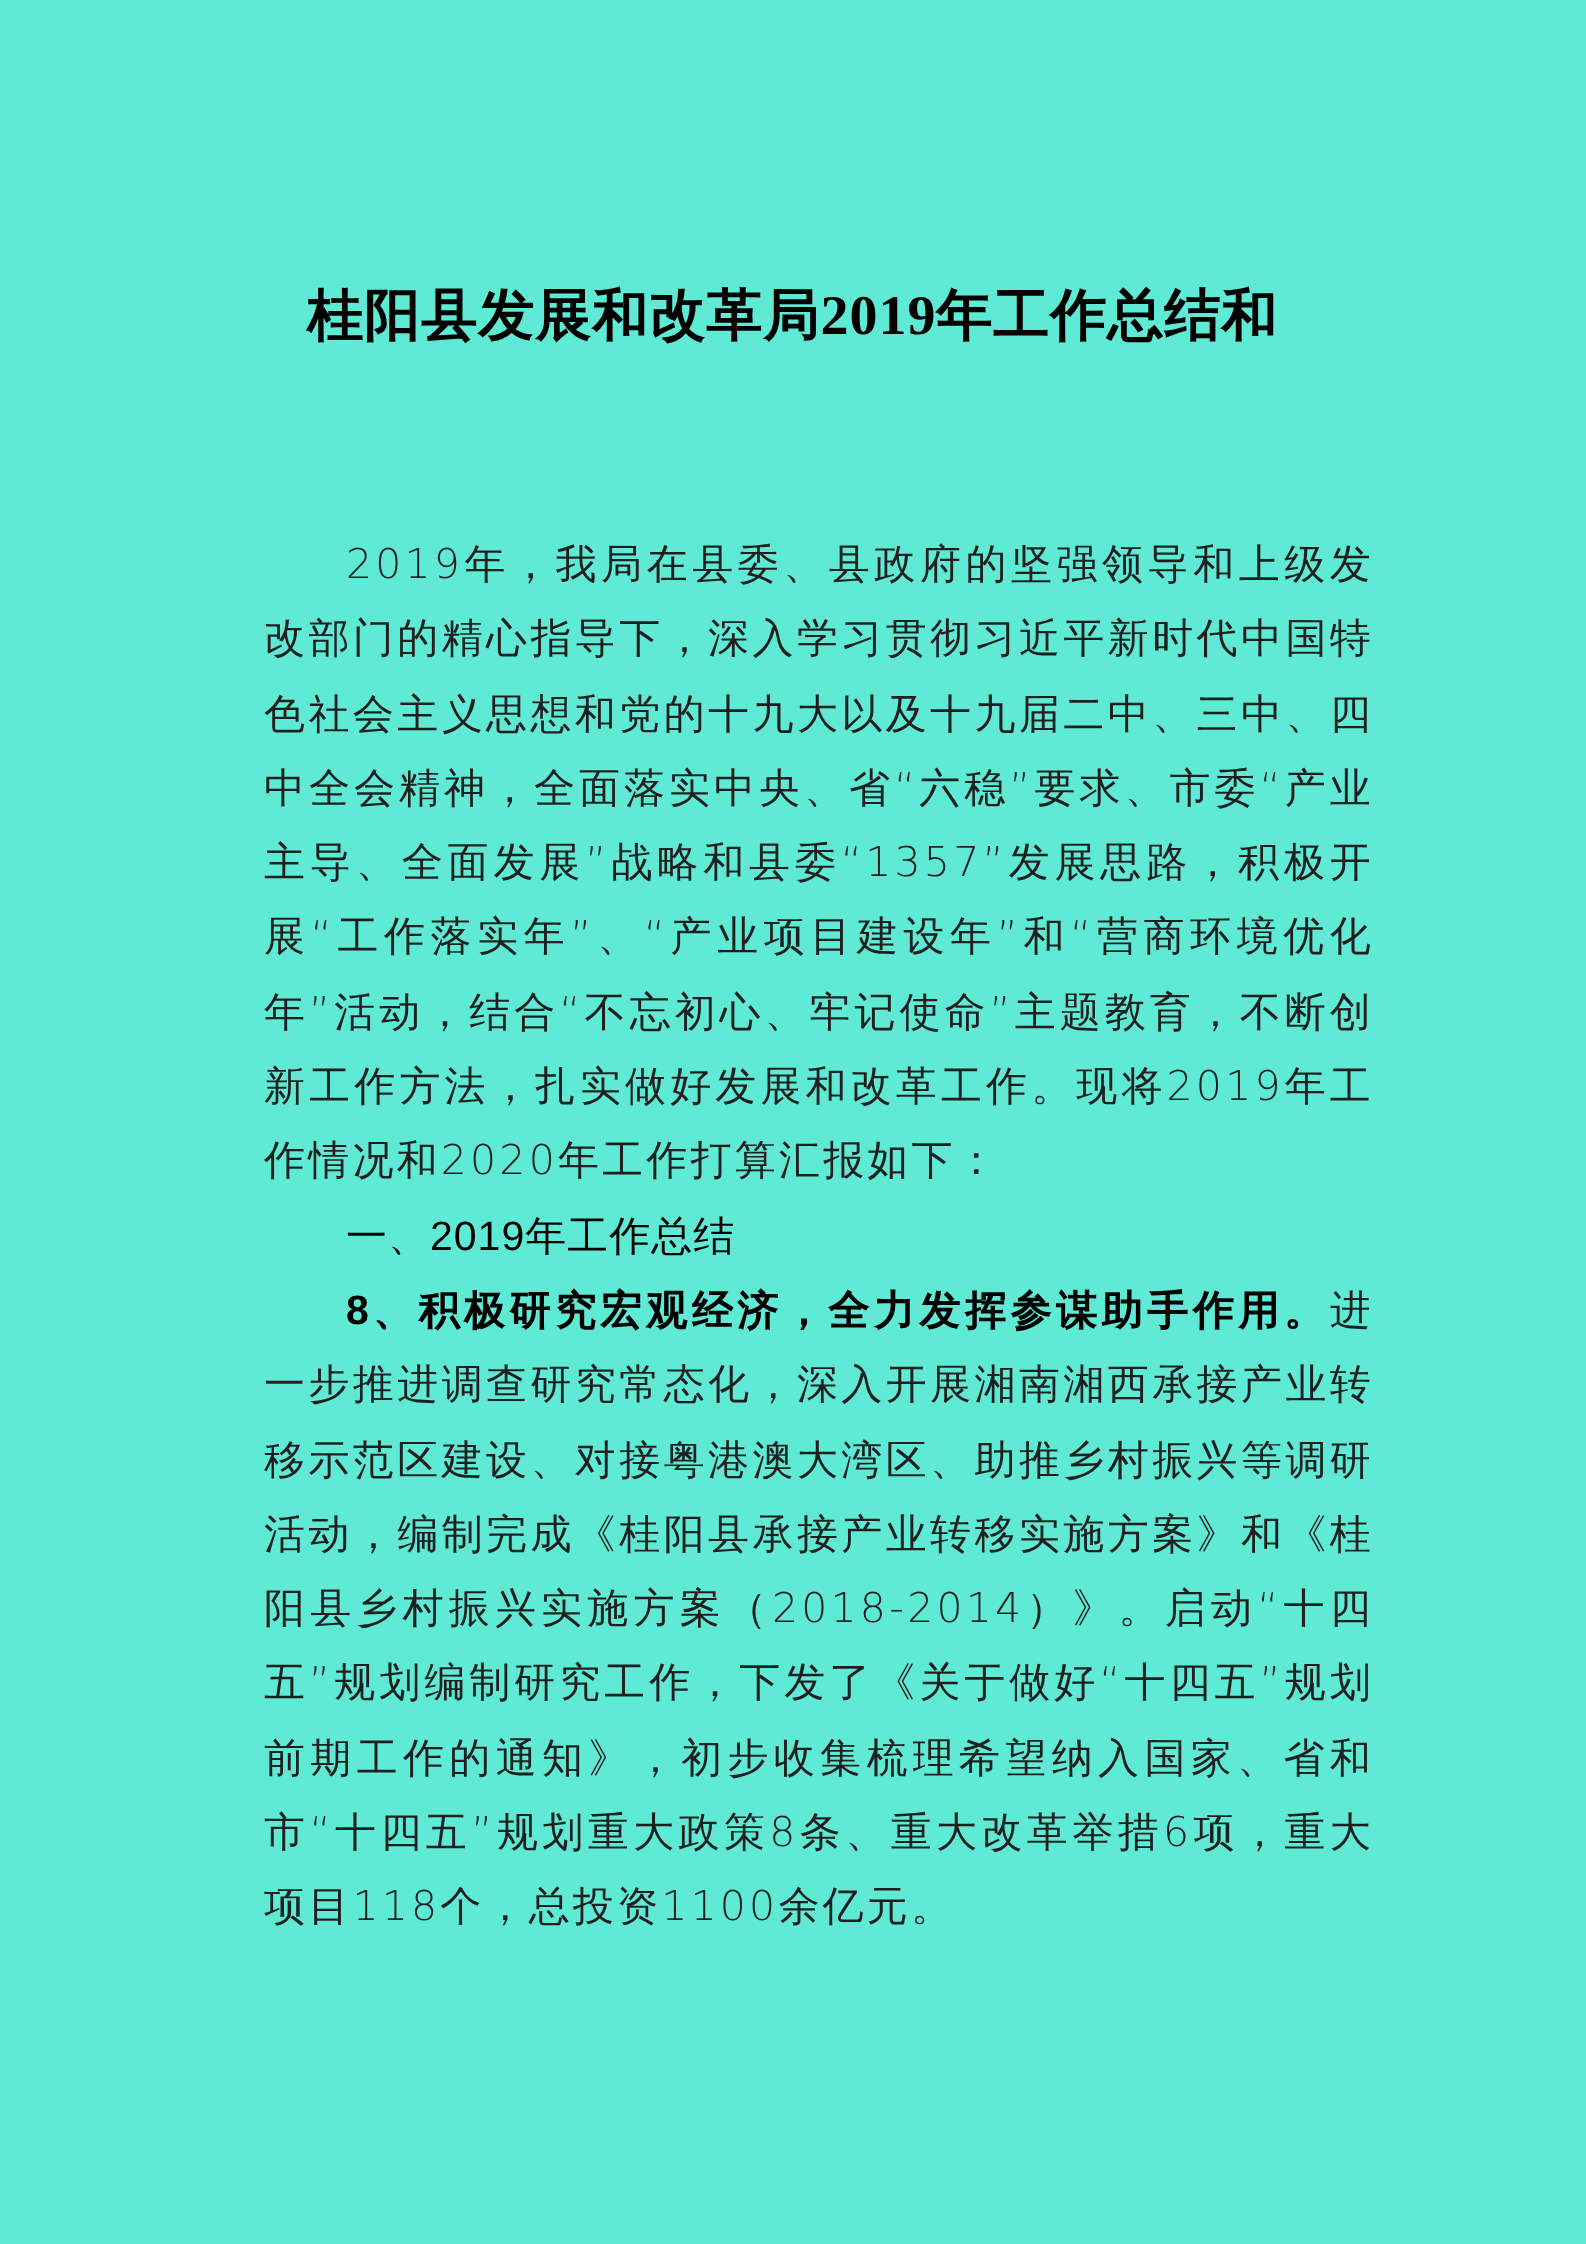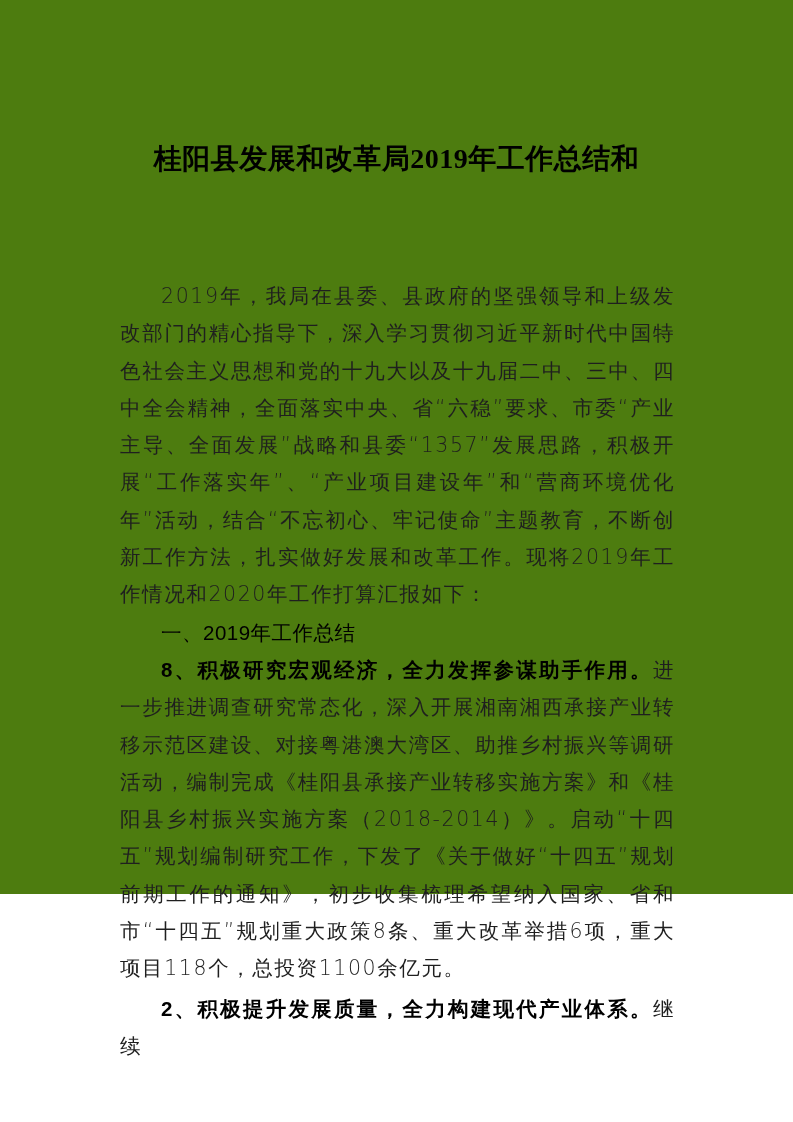--- a/index.html
+++ b/index.html
@@ -11,44 +11,43 @@
       width: 793px;
       height: 1122px;
       position: relative;
       overflow: hidden;
       font-family: "DejaVu Serif", "Liberation Serif", serif;
       color: #1a1a1a;
     }
     .page {
       position: absolute;
       left: 0; top: 0;
-      width: 793px; height: 894px;
-      background: #4d7c0f;
+      width: 793px; height: 1122px;
+      background: #5eead4;
     }
     .title {
       position: absolute;
       left: 0;
       width: 793px;
       text-align: center;
       font-family: "Liberation Serif", "DejaVu Serif", serif;
       font-weight: bold;
       font-size: 28px;
       line-height: 42px;
       color: #000;
       letter-spacing: 0.5px;
     }
     .title-line1 { top: 138px; }
     .title-line2 { top: 180px; }
 
     .body {
       position: absolute;
-      left: 120px;
+      left: 132px;
       top: 264px;
       width: 555px;
-      margin-top: 14px;
     }
     .para {
       font-size: 20.5px;
       line-height: 37.3px;
       text-align: justify;
       text-align-last: left;
       text-indent: 41px;
       letter-spacing: 1.6px;
       margin: 0;
       color: #1f1f1f;
@@ -82,16 +81,15 @@
 
   <div class="body">
     <p class="para">2019年，我局在县委、县政府的坚强领导和上级发改部门的精心指导下，深入学习贯彻习近平新时代中国特色社会主义思想和党的十九大以及十九届二中、三中、四中全会精神，全面落实中央、省“六稳”要求、市委“产业主导、全面发展”战略和县委“1357”发展思路，积极开展“工作落实年”、“产业项目建设年”和“营商环境优化年”活动，结合“不忘初心、牢记使命”主题教育，不断创新工作方法，扎实做好发展和改革工作。现将2019年工作情况和2020年工作打算汇报如下：</p>
 
     <p class="heading">一、2019年工作总结</p>
 
     <p class="para"><span class="lead">8、积极研究宏观经济，全力发挥参谋助手作用。</span><span>进一步推进调查研究常态化，深入开展湘南湘西承接产业转移示范区建设、对接粤港澳大湾区、助推乡村振兴等调研活动，编制完成《桂阳县承接产业转移实施方案》和《桂阳县乡村振兴实施方案（2018-2014）》。启动“十四五”规划编制研究工作，下发了《关于做好“十四五”规划前期工作的通知》，初步收集梳理希望纳入国家、省和市“十四五”规划重大政策8条、重大改革举措6项，重大项目118个，总投资1100余亿元。</span></p>
 
     <div class="gap"></div>
 
-    <p class="para"><span class="lead">2、积极提升发展质量，全力构建现代产业体系。</span><span>继续</span></p>
   </div>
 
 </div>
 
 </body></html>

